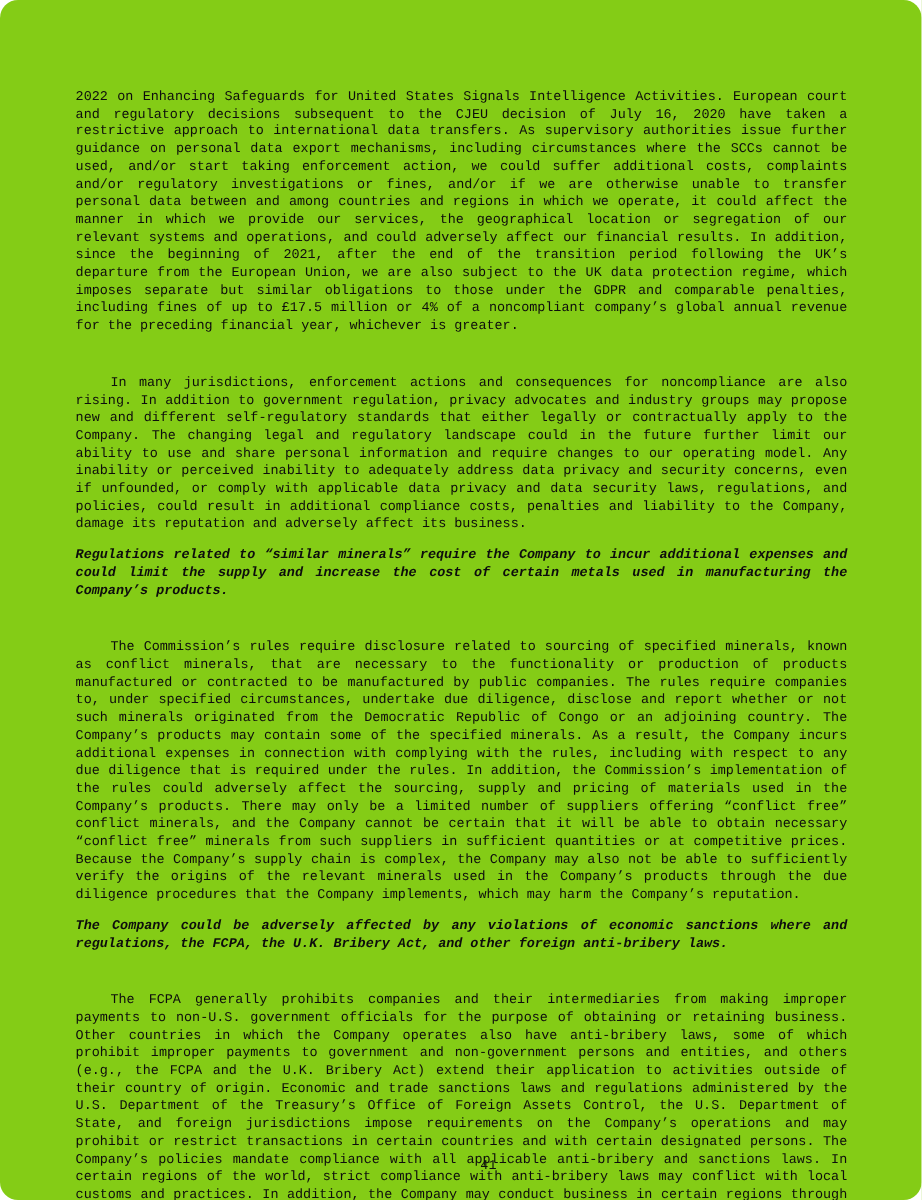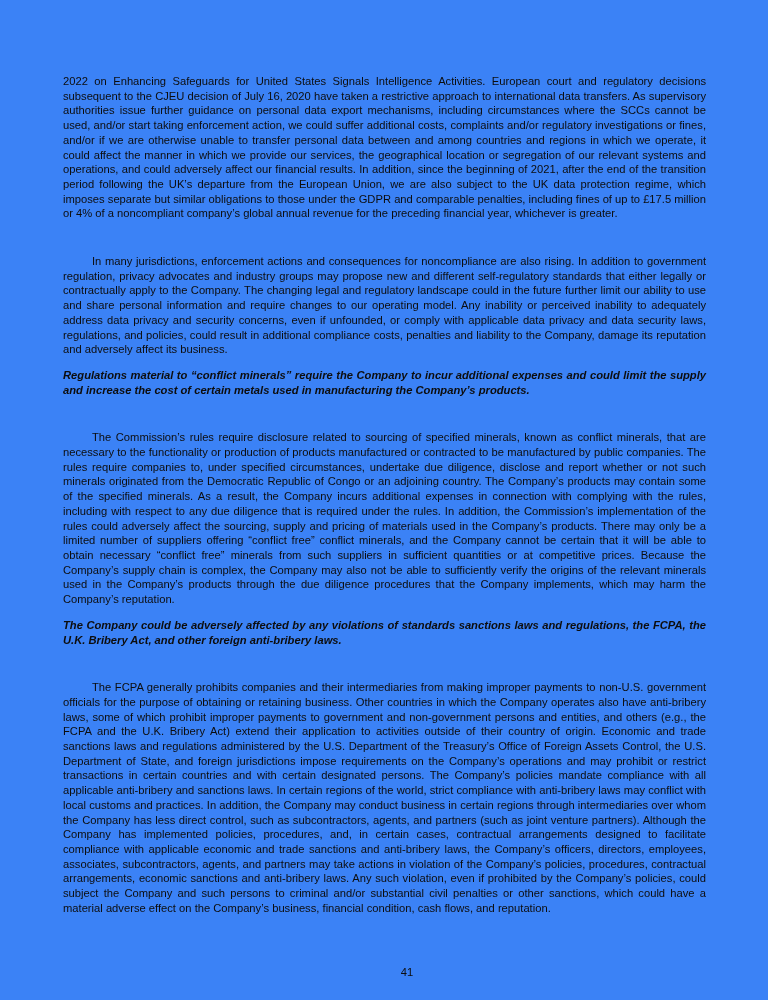--- a/index.html
+++ b/index.html
@@ -4,28 +4,29 @@
 <style>
   html, body {
     margin: 0;
     padding: 0;
     background: #ffffff;
   }
   .page {
     position: relative;
     width: 768px;
     height: 1000px;
-    background: #3b82f6;
+    background: #84cc16;
     box-sizing: border-box;
     padding: 74px 62px 0 63px;
-    font-family: Liberation Sans, sans-serif;
+    font-family: Liberation Mono, monospace;
     font-size: 11.2px;
     line-height: 14.7px;
     color: #0d0d0d;
     overflow: hidden;
+    border-radius: 15px;
   }
   .para {
     margin: 0 0 7px 0;
     text-align: justify;
   }
   .para.indent {
     text-indent: 29px;
     margin-top: 33px;
   }
   .heading {
@@ -48,23 +49,23 @@
 </style>
 </head>
 <body>
 
 <div class="page">
 
   <p class="para">2022 on Enhancing Safeguards for United States Signals Intelligence Activities. European court and regulatory decisions subsequent to the CJEU decision of July 16, 2020 have taken a restrictive approach to international data transfers. As supervisory authorities issue further guidance on personal data export mechanisms, including circumstances where the SCCs cannot be used, and/or start taking enforcement action, we could suffer additional costs, complaints and/or regulatory investigations or fines, and/or if we are otherwise unable to transfer personal data between and among countries and regions in which we operate, it could affect the manner in which we provide our services, the geographical location or segregation of our relevant systems and operations, and could adversely affect our financial results. In addition, since the beginning of 2021, after the end of the transition period following the UK’s departure from the European Union, we are also subject to the UK data protection regime, which imposes separate but similar obligations to those under the GDPR and comparable penalties, including fines of up to £17.5 million or 4% of a noncompliant company’s global annual revenue for the preceding financial year, whichever is greater.</p>
 
   <p class="para indent">In many jurisdictions, enforcement actions and consequences for noncompliance are also rising. In addition to government regulation, privacy advocates and industry groups may propose new and different self-regulatory standards that either legally or contractually apply to the Company. The changing legal and regulatory landscape could in the future further limit our ability to use and share personal information and require changes to our operating model. Any inability or perceived inability to adequately address data privacy and security concerns, even if unfounded, or comply with applicable data privacy and data security laws, regulations, and policies, could result in additional compliance costs, penalties and liability to the Company, damage its reputation and adversely affect its business.</p>
 
-  <h2 class="heading">Regulations material to “conflict minerals” require the Company to incur additional expenses and could limit the supply and increase the cost of certain metals used in manufacturing the Company’s products.</h2>
+  <h2 class="heading">Regulations related to “similar minerals” require the Company to incur additional expenses and could limit the supply and increase the cost of certain metals used in manufacturing the Company’s products.</h2>
 
   <p class="para indent">The Commission’s rules require disclosure related to sourcing of specified minerals, known as conflict minerals, that are necessary to the functionality or production of products manufactured or contracted to be manufactured by public companies. The rules require companies to, under specified circumstances, undertake due diligence, disclose and report whether or not such minerals originated from the Democratic Republic of Congo or an adjoining country. The Company’s products may contain some of the specified minerals. As a result, the Company incurs additional expenses in connection with complying with the rules, including with respect to any due diligence that is required under the rules. In addition, the Commission’s implementation of the rules could adversely affect the sourcing, supply and pricing of materials used in the Company’s products. There may only be a limited number of suppliers offering “conflict free” conflict minerals, and the Company cannot be certain that it will be able to obtain necessary “conflict free” minerals from such suppliers in sufficient quantities or at competitive prices. Because the Company’s supply chain is complex, the Company may also not be able to sufficiently verify the origins of the relevant minerals used in the Company’s products through the due diligence procedures that the Company implements, which may harm the Company’s reputation.</p>
 
-  <h2 class="heading">The Company could be adversely affected by any violations of standards sanctions laws and regulations, the FCPA, the U.K. Bribery Act, and other foreign anti-bribery laws.</h2>
+  <h2 class="heading">The Company could be adversely affected by any violations of economic sanctions where and regulations, the FCPA, the U.K. Bribery Act, and other foreign anti-bribery laws.</h2>
 
   <p class="para indent">The FCPA generally prohibits companies and their intermediaries from making improper payments to non-U.S. government officials for the purpose of obtaining or retaining business. Other countries in which the Company operates also have anti-bribery laws, some of which prohibit improper payments to government and non-government persons and entities, and others (e.g., the FCPA and the U.K. Bribery Act) extend their application to activities outside of their country of origin. Economic and trade sanctions laws and regulations administered by the U.S. Department of the Treasury’s Office of Foreign Assets Control, the U.S. Department of State, and foreign jurisdictions impose requirements on the Company’s operations and may prohibit or restrict transactions in certain countries and with certain designated persons. The Company’s policies mandate compliance with all applicable anti-bribery and sanctions laws. In certain regions of the world, strict compliance with anti-bribery laws may conflict with local customs and practices. In addition, the Company may conduct business in certain regions through intermediaries over whom the Company has less direct control, such as subcontractors, agents, and partners (such as joint venture partners). Although the Company has implemented policies, procedures, and, in certain cases, contractual arrangements designed to facilitate compliance with applicable economic and trade sanctions and anti-bribery laws, the Company’s officers, directors, employees, associates, subcontractors, agents, and partners may take actions in violation of the Company’s policies, procedures, contractual arrangements, economic sanctions and anti-bribery laws. Any such violation, even if prohibited by the Company’s policies, could subject the Company and such persons to criminal and/or substantial civil penalties or other sanctions, which could have a material adverse effect on the Company’s business, financial condition, cash flows, and reputation.</p>
 
   <div class="page-number">41</div>
 
 </div>
 
 </body></html>

